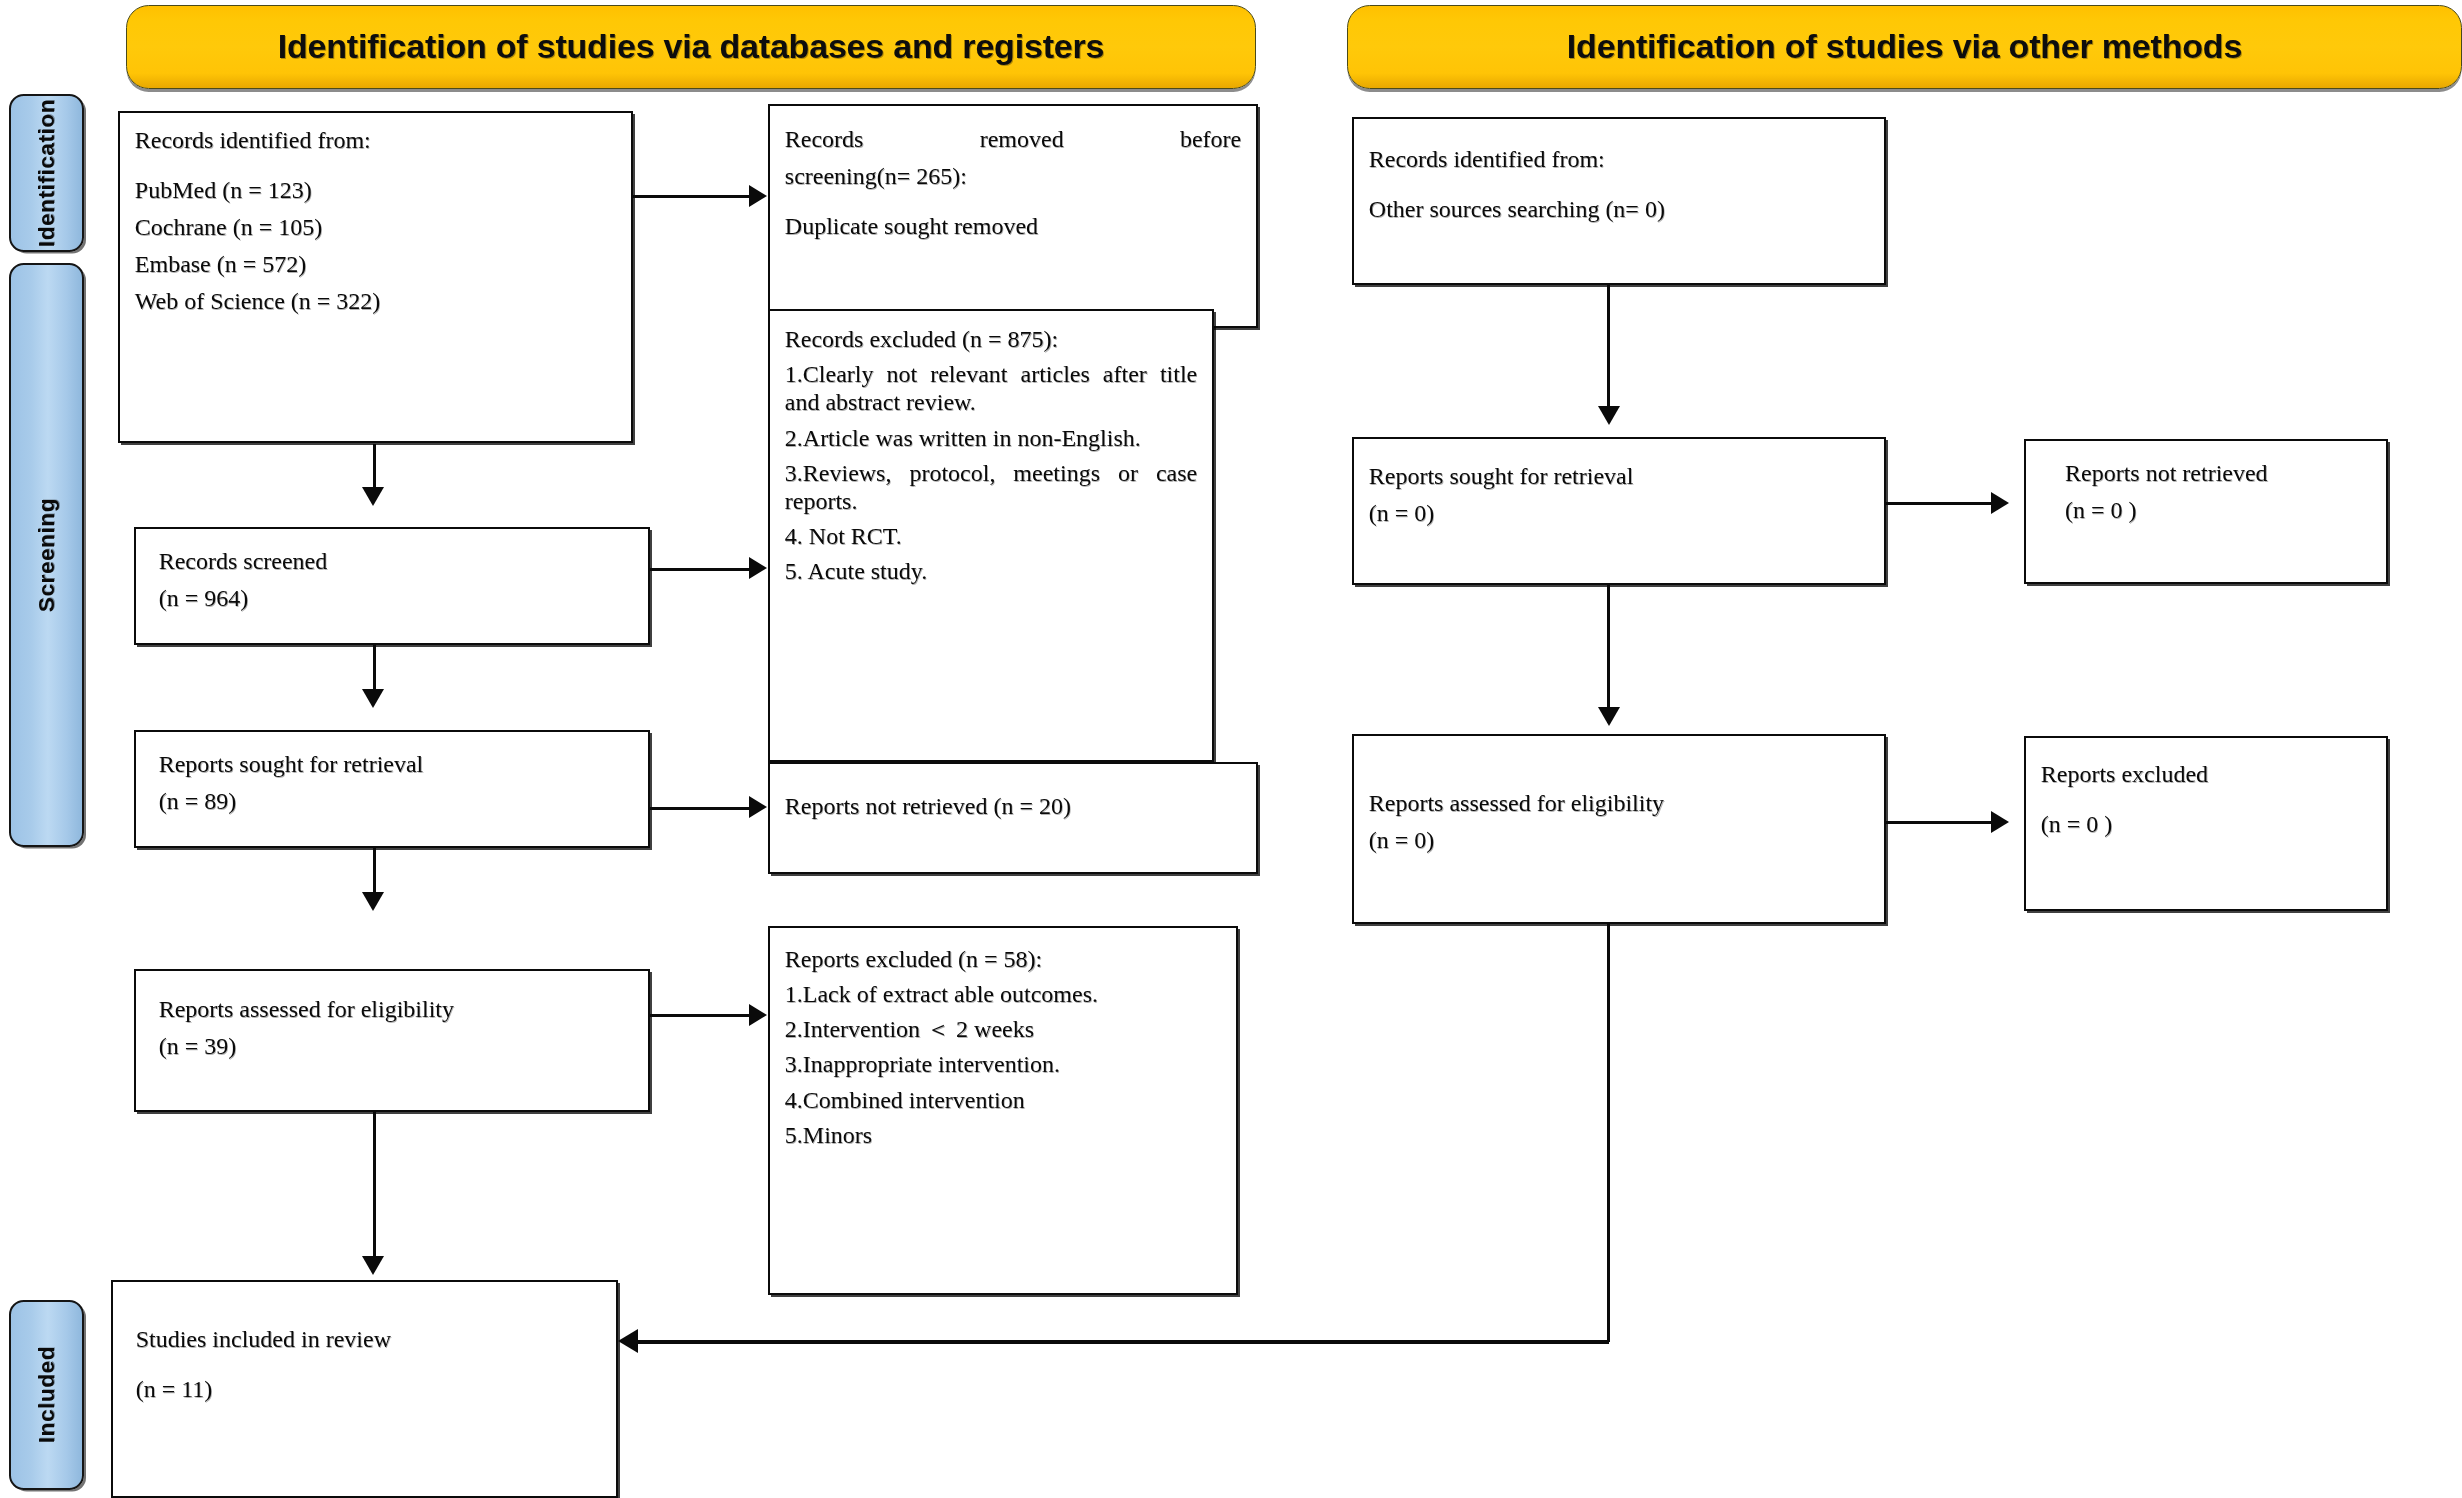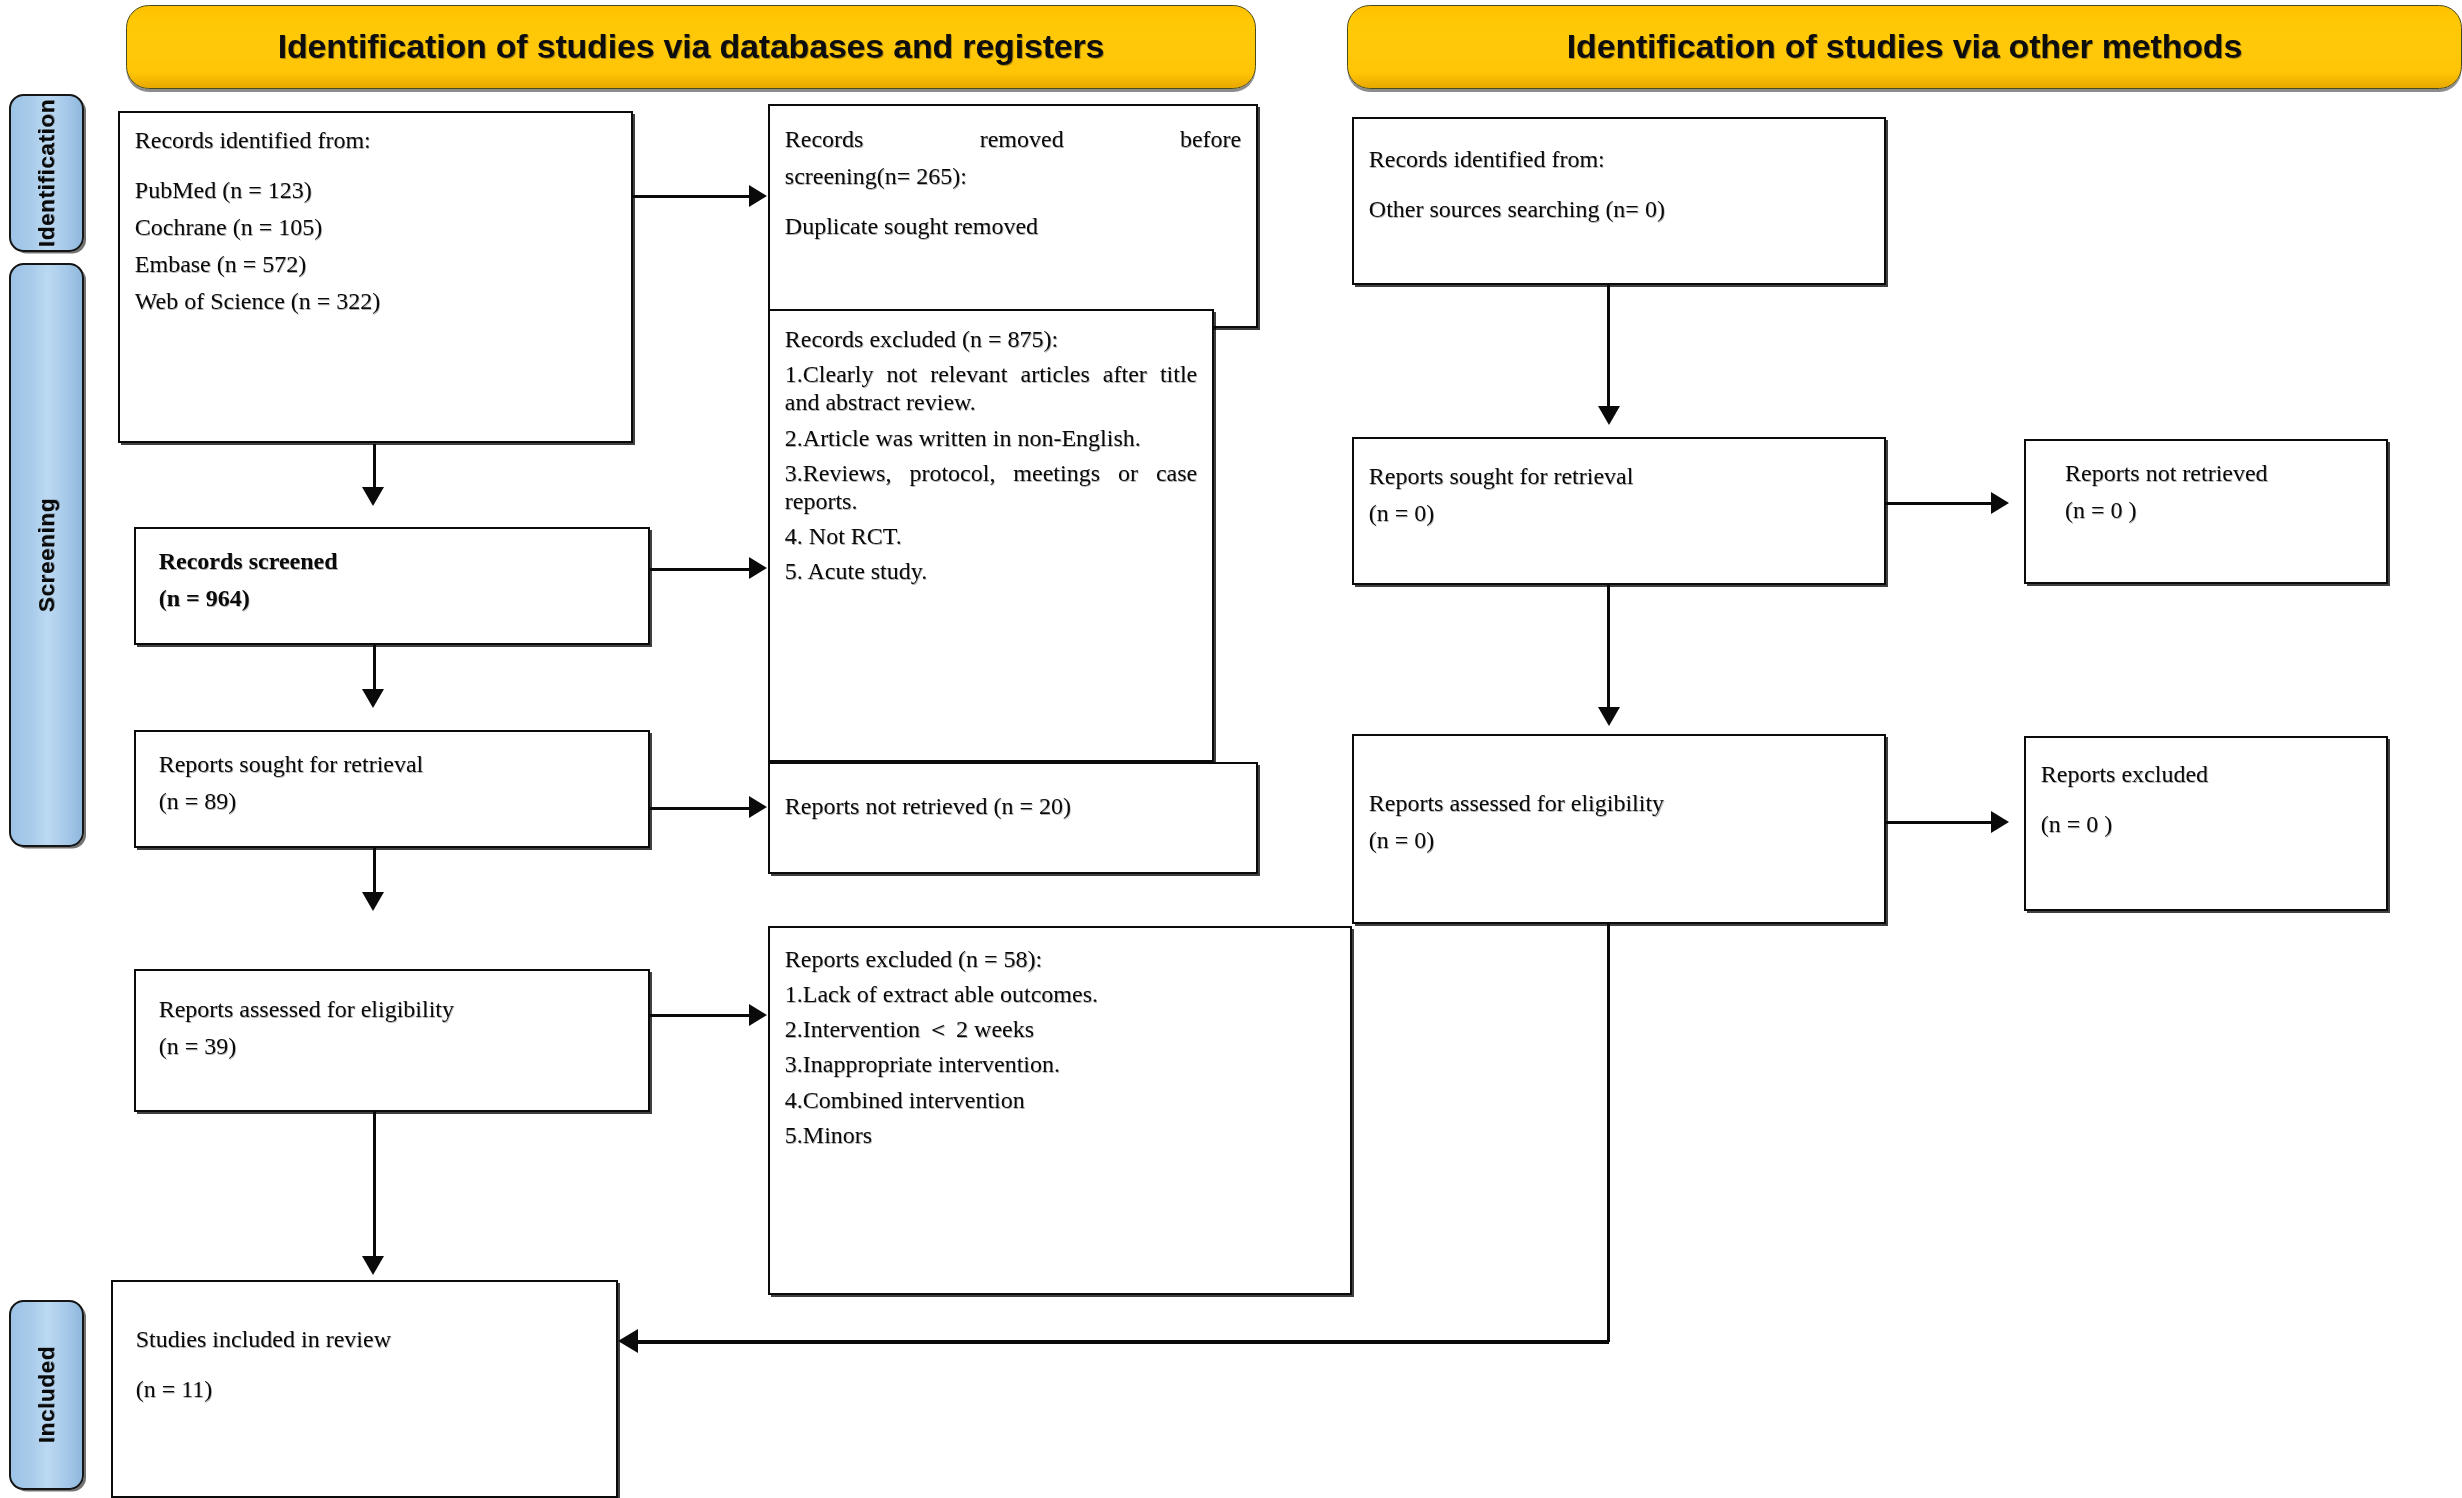--- a/index.html
+++ b/index.html
@@ -180,21 +180,21 @@
       <p class="justify-block">3.Reviews, protocol, meetings or case reports.</p>
       <p>4. Not RCT.</p>
       <p class="nomargin">5. Acute study.</p>
     </div>
   </div>
 
   <div class="vline" style="left:373px; top:444px; width:3px; height:52px;"></div>
   <div class="arrow-d" style="left:362px; top:487px;"></div>
 
   <div class="fbox" style="left:134px; top:527px; width:516px; height:118px;">
-    <div class="fbox-inner" style="padding-top:17.7px; padding-left:22.7px;font-weight:bold;">
+    <div class="fbox-inner" style="padding-top:17.7px; padding-left:22.7px;">
       <p class="gap-sm">Records screened</p>
       <p class="nomargin">(n = 964)</p>
     </div>
   </div>
 
   <div class="hline" style="left:650px; top:568px; width:106px; height:3px;"></div>
   <div class="arrow-r" style="left:749px; top:557px;"></div>
 
   <div class="vline" style="left:373px; top:645px; width:3px; height:57px;"></div>
   <div class="arrow-d" style="left:362px; top:689px;"></div>
@@ -221,21 +221,21 @@
   <div class="fbox" style="left:134px; top:969px; width:516px; height:143px;">
     <div class="fbox-inner" style="padding-top:23.6px; padding-left:22.7px;">
       <p class="gap-sm">Reports assessed for eligibility</p>
       <p class="nomargin">(n = 39)</p>
     </div>
   </div>
 
   <div class="hline" style="left:650px; top:1014px; width:106px; height:3px;"></div>
   <div class="arrow-r" style="left:749px; top:1004px;"></div>
 
-  <div class="fbox tight" style="left:768px; top:926px; width:584px; height:369px;">
+  <div class="fbox tight" style="left:768px; top:926px; width:470px; height:369px;">
     <div class="fbox-inner" style="padding-top:16.7px;">
       <p>Reports excluded (n = 58):</p>
       <p>1.Lack of extract able outcomes.</p>
       <p>2.Intervention ＜ 2 weeks</p>
       <p>3.Inappropriate intervention.</p>
       <p>4.Combined intervention</p>
       <p class="nomargin">5.Minors</p>
     </div>
   </div>
 

